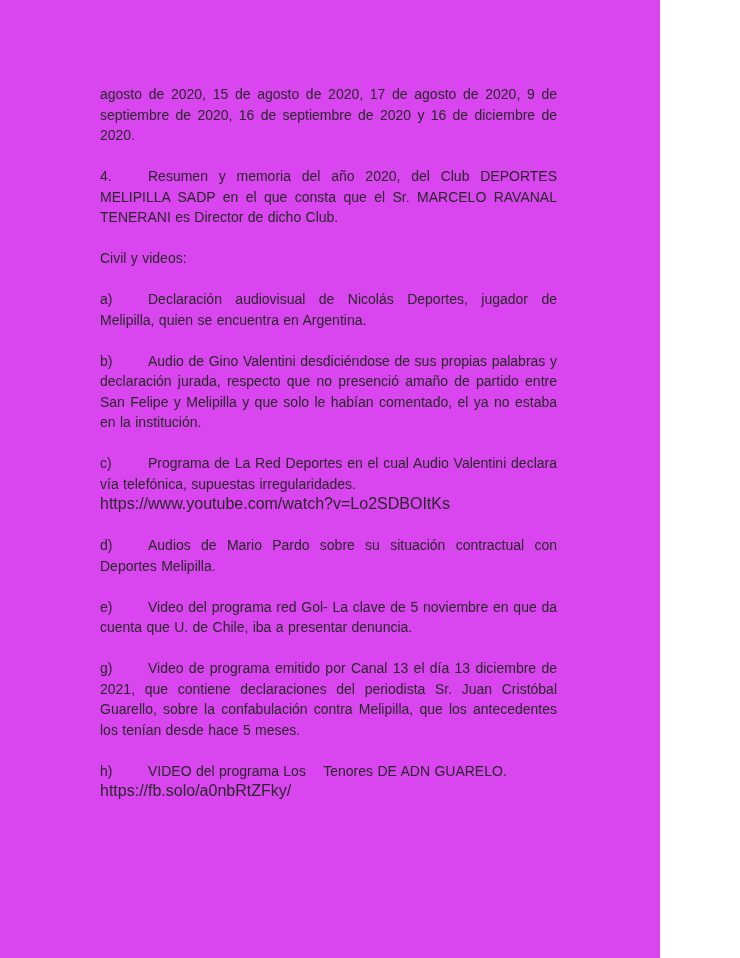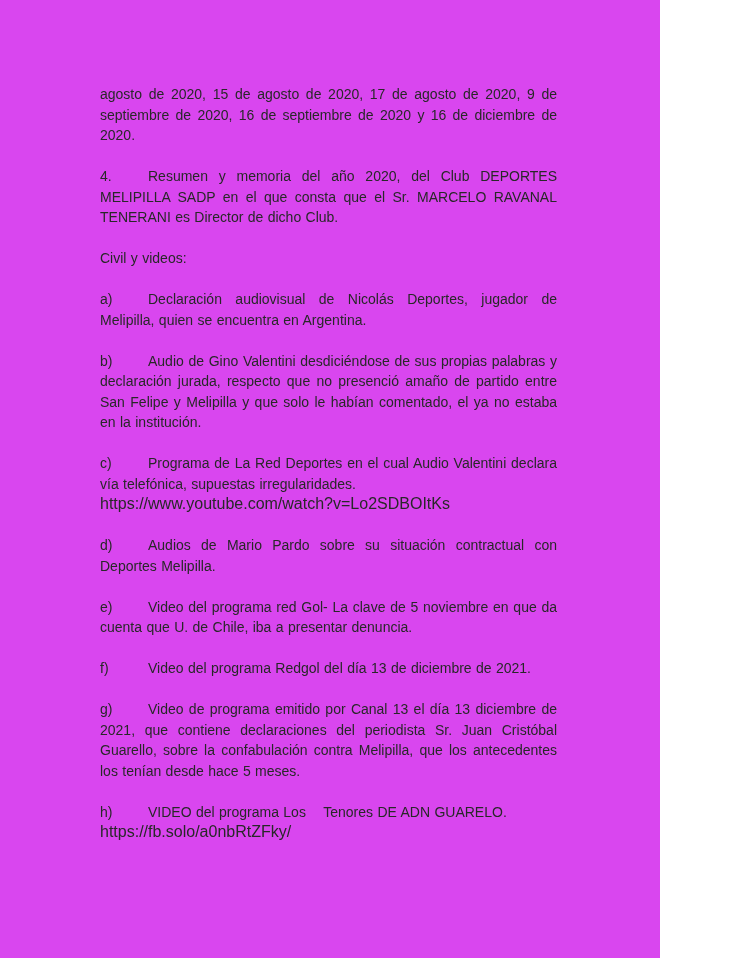--- a/index.html
+++ b/index.html
@@ -74,23 +74,20 @@
   </div>
 
   <div class="para">
     <span class="plabel">d)</span><span>Audios de Mario Pardo sobre su situación contractual con Deportes Melipilla.</span>
   </div>
 
   <div class="para">
     <span class="plabel">e)</span><span>Video del programa red Gol- La clave de 5 noviembre en que da cuenta que U. de Chile, iba a presentar denuncia.</span>
   </div>
 
-  <div class="para">
-    <span class="plabel">f)</span><span>Video del programa Redgol del día 13 de diciembre de 2021.</span>
-  </div>
 
   <div class="para">
     <span class="plabel">g)</span><span>Video de programa emitido por Canal 13 el día 13 diciembre de 2021, que contiene declaraciones del periodista Sr. Juan Cristóbal Guarello, sobre la confabulación contra Melipilla, que los antecedentes los tenían desde hace 5 meses.</span>
   </div>
 
   <div class="para">
     <span class="plabel">h)</span><span>VIDEO del programa Los&nbsp;&nbsp;&nbsp; Tenores DE ADN GUARELO.</span>
     <div class="url-line">https://fb.solo/a0nbRtZFky/</div>
   </div>
 

